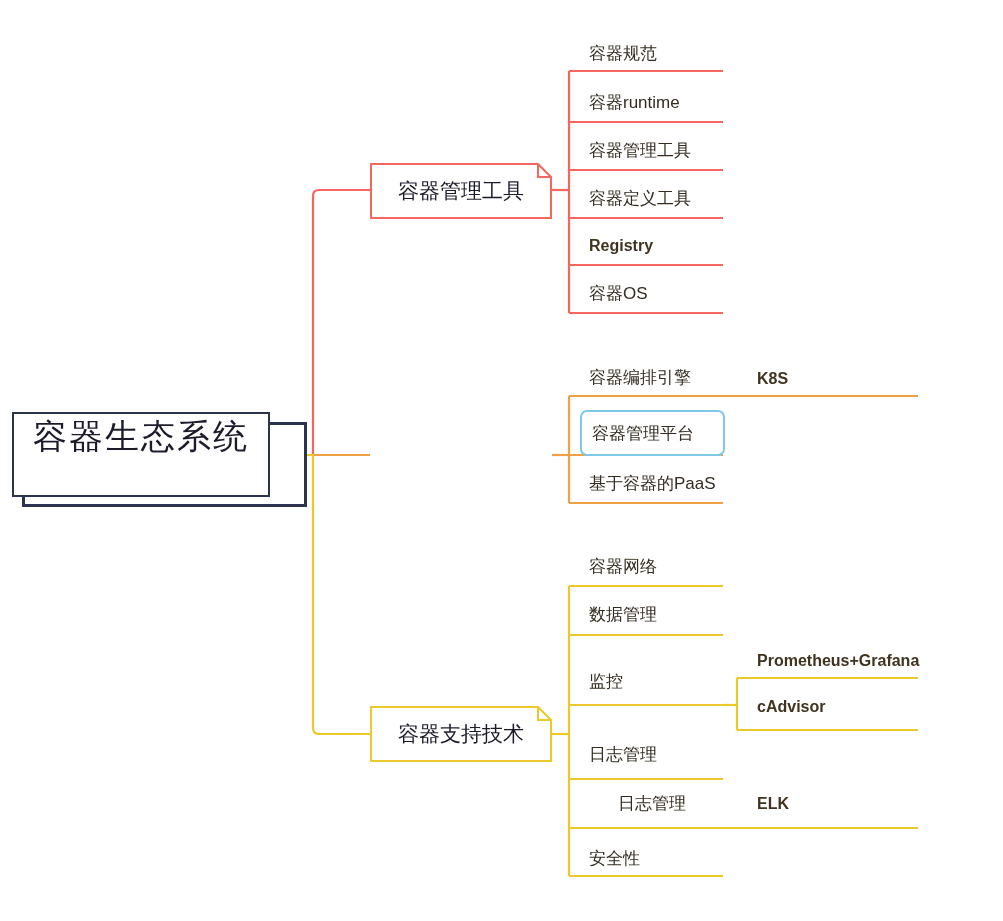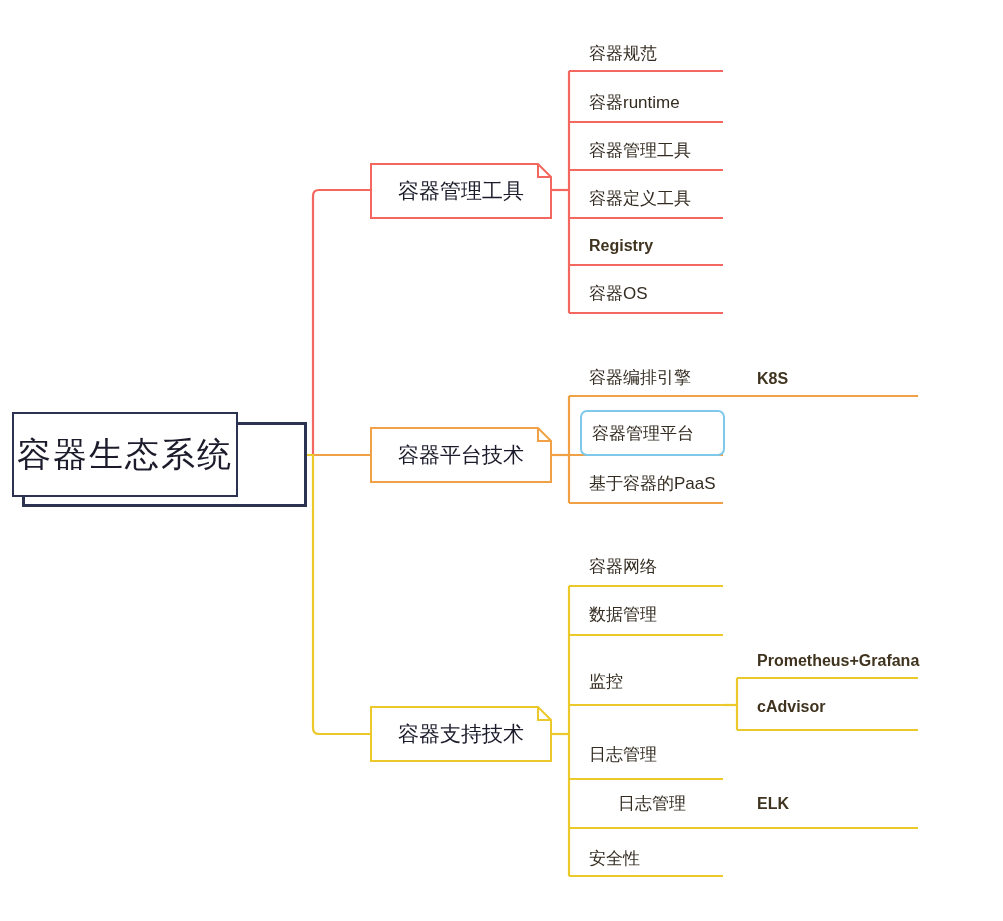--- a/index.html
+++ b/index.html
@@ -36,27 +36,27 @@
     width: 285px;
     height: 85px;
     border: 3px solid #2c3350;
     background: #ffffff;
     box-sizing: border-box;
   }
   .root-node {
     position: absolute;
     left: 12px;
     top: 412px;
-    width: 226px;
+    width: 258px;
     height: 85px;
     border: 2px solid #2c3350;
     background: #ffffff;
     box-sizing: border-box;
     display: flex;
-    align-items: center;
+    align-items: flex-start;
     justify-content: center;
   }
   .root-node .root-label {
     font-size: 34px;
     letter-spacing: 2px;
     color: #1b1b2b;
     white-space: nowrap;
   }
 
   
@@ -165,27 +165,20 @@
   </div>
 
   <div class="branch-node" style="left:370px; top:163px;">
     <svg class="fold-svg" viewBox="0 0 182 56" xmlns="http://www.w3.org/2000/svg">
       <path d="M1,1 L168,1 L181,14 L181,55 L1,55 Z" fill="#ffffff" stroke="#f4675f" stroke-width="2"></path>
       <path d="M168,1 L168,14 L181,14" fill="none" stroke="#f4675f" stroke-width="2"></path>
     </svg>
     <span class="branch-label">容器管理工具</span>
   </div>
 
-  <div class="branch-node" style="left:370px; top:427px;">
-    <svg class="fold-svg" viewBox="0 0 182 56" xmlns="http://www.w3.org/2000/svg">
-      <path d="M1,1 L168,1 L181,14 L181,55 L1,55 Z" fill="#ffffff" stroke="#f0a146" stroke-width="2"></path>
-      <path d="M168,1 L168,14 L181,14" fill="none" stroke="#f0a146" stroke-width="2"></path>
-    </svg>
-    <span class="branch-label">容器平台技术</span>
-  </div>
 
   <div class="branch-node" style="left:370px; top:706px;">
     <svg class="fold-svg" viewBox="0 0 182 56" xmlns="http://www.w3.org/2000/svg">
       <path d="M1,1 L168,1 L181,14 L181,55 L1,55 Z" fill="#ffffff" stroke="#ecc92b" stroke-width="2"></path>
       <path d="M168,1 L168,14 L181,14" fill="none" stroke="#ecc92b" stroke-width="2"></path>
     </svg>
     <span class="branch-label">容器支持技术</span>
   </div>
 
   <div class="leaf-label" style="left:589px; top:45px;text-align:center;">容器规范</div>

